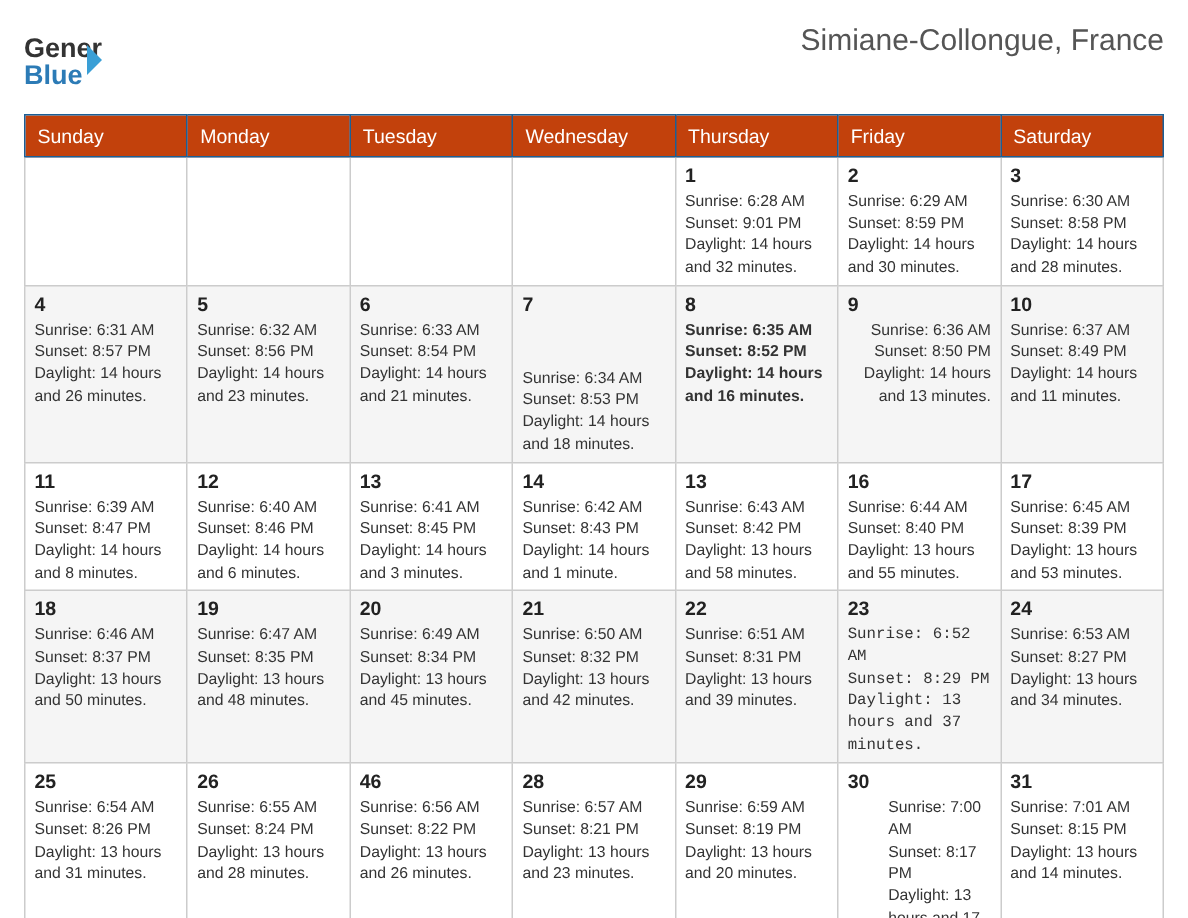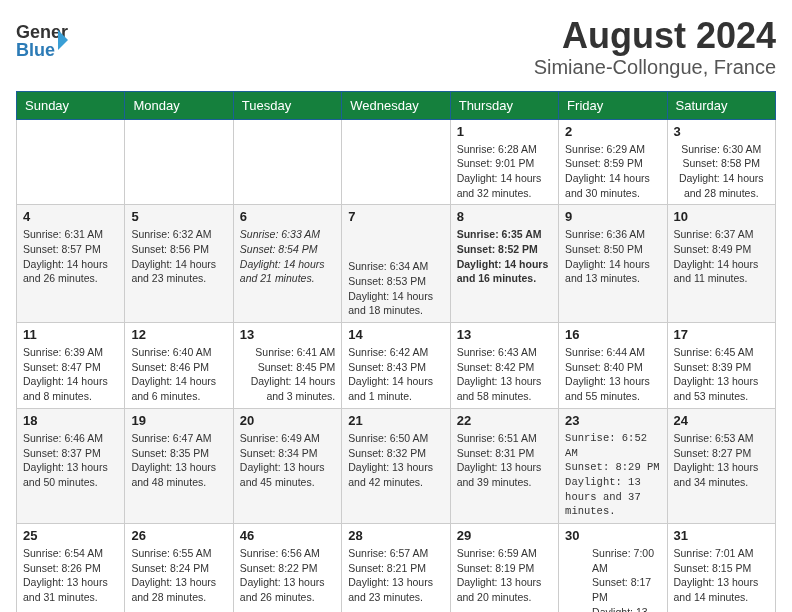--- a/index.html
+++ b/index.html
@@ -32,21 +32,21 @@
     .subtitle {
       font-size: 20px;
       color: #555;
     }
     .calendar {
       width: 100%;
       border-collapse: collapse;
       font-size: 11px;
     }
     .calendar th {
-      background: #15803d;
+      background: #c2410c;
       color: #fff;
       text-align: left;
       padding: 6px 8px;
       font-size: 13px;
       font-weight: normal;
       border: 1px solid #1a5f96;
     }
     .calendar td {
       border: 1px solid #ccc;
       vertical-align: top;
@@ -88,21 +88,20 @@
 <div class="header-area">
   <div class="logo-wrapper">
     <svg class="logo-svg" width="52" height="48" viewBox="0 0 52 48">
 
       <text x="0" y="22" font-family="Arial" font-weight="bold" font-size="18" fill="#333">General</text>
       <text x="0" y="40" font-family="Arial" font-weight="bold" font-size="18" fill="#2c7bb6">Blue</text>
       <polygon points="42,14 52,24 42,34" fill="#3a9fd6"></polygon>
     </svg>
   </div>
   <div class="title-area">
-    <div class="month-year">August 2024</div>
     <div class="subtitle">Simiane-Collongue, France</div>
   </div>
 </div>
 
 <table class="calendar">
   <thead>
     <tr>
     <th>Sunday</th>
         <th>Monday</th>
         <th>Tuesday</th>
@@ -125,59 +124,59 @@
 Daylight: 14 hours and 32 minutes.</div>
         </td>
         <td>
           <div class="day-num">2</div>
           <div class="day-info" style="white-space: pre-wrap;">Sunrise: 6:29 AM
 Sunset: 8:59 PM
 Daylight: 14 hours and 30 minutes.</div>
         </td>
         <td>
           <div class="day-num">3</div>
-          <div class="day-info" style="white-space: pre-wrap; text-align: center;">Sunrise: 6:30 AM
+          <div class="day-info" style="white-space: pre-wrap;">Sunrise: 6:30 AM
 Sunset: 8:58 PM
 Daylight: 14 hours and 28 minutes.</div>
         </td>
       </tr>
       <tr>
         <td>
           <div class="day-num">4</div>
           <div class="day-info" style="white-space: pre-wrap;">Sunrise: 6:31 AM
 Sunset: 8:57 PM
 Daylight: 14 hours and 26 minutes.</div>
         </td>
         <td>
           <div class="day-num">5</div>
           <div class="day-info" style="white-space: pre-wrap;">Sunrise: 6:32 AM
 Sunset: 8:56 PM
 Daylight: 14 hours and 23 minutes.</div>
         </td>
         <td>
           <div class="day-num">6</div>
-          <div class="day-info" style="white-space: pre-wrap; font-style: italic;">Sunrise: 6:33 AM
+          <div class="day-info" style="white-space: pre-wrap;">Sunrise: 6:33 AM
 Sunset: 8:54 PM
 Daylight: 14 hours and 21 minutes.</div>
         </td>
         <td>
           <div class="day-num">7</div>
           <div class="day-info" style="white-space: pre-wrap; margin-top: 35px;">Sunrise: 6:34 AM
 Sunset: 8:53 PM
 Daylight: 14 hours and 18 minutes.</div>
         </td>
         <td>
           <div class="day-num">8</div>
           <div class="day-info" style="white-space: pre-wrap; font-weight: bold;">Sunrise: 6:35 AM
 Sunset: 8:52 PM
 Daylight: 14 hours and 16 minutes.</div>
         </td>
         <td>
           <div class="day-num">9</div>
-          <div class="day-info" style="white-space: pre-wrap;">Sunrise: 6:36 AM
+          <div class="day-info" style="white-space: pre-wrap; text-align: right;">Sunrise: 6:36 AM
 Sunset: 8:50 PM
 Daylight: 14 hours and 13 minutes.</div>
         </td>
         <td>
           <div class="day-num">10</div>
           <div class="day-info" style="white-space: pre-wrap;">Sunrise: 6:37 AM
 Sunset: 8:49 PM
 Daylight: 14 hours and 11 minutes.</div>
         </td>
       </tr>
@@ -189,21 +188,21 @@
 Daylight: 14 hours and 8 minutes.</div>
         </td>
         <td>
           <div class="day-num">12</div>
           <div class="day-info" style="white-space: pre-wrap;">Sunrise: 6:40 AM
 Sunset: 8:46 PM
 Daylight: 14 hours and 6 minutes.</div>
         </td>
         <td>
           <div class="day-num">13</div>
-          <div class="day-info" style="white-space: pre-wrap; text-align: right;">Sunrise: 6:41 AM
+          <div class="day-info" style="white-space: pre-wrap;">Sunrise: 6:41 AM
 Sunset: 8:45 PM
 Daylight: 14 hours and 3 minutes.</div>
         </td>
         <td>
           <div class="day-num">14</div>
           <div class="day-info" style="white-space: pre-wrap;">Sunrise: 6:42 AM
 Sunset: 8:43 PM
 Daylight: 14 hours and 1 minute.</div>
         </td>
         <td>

